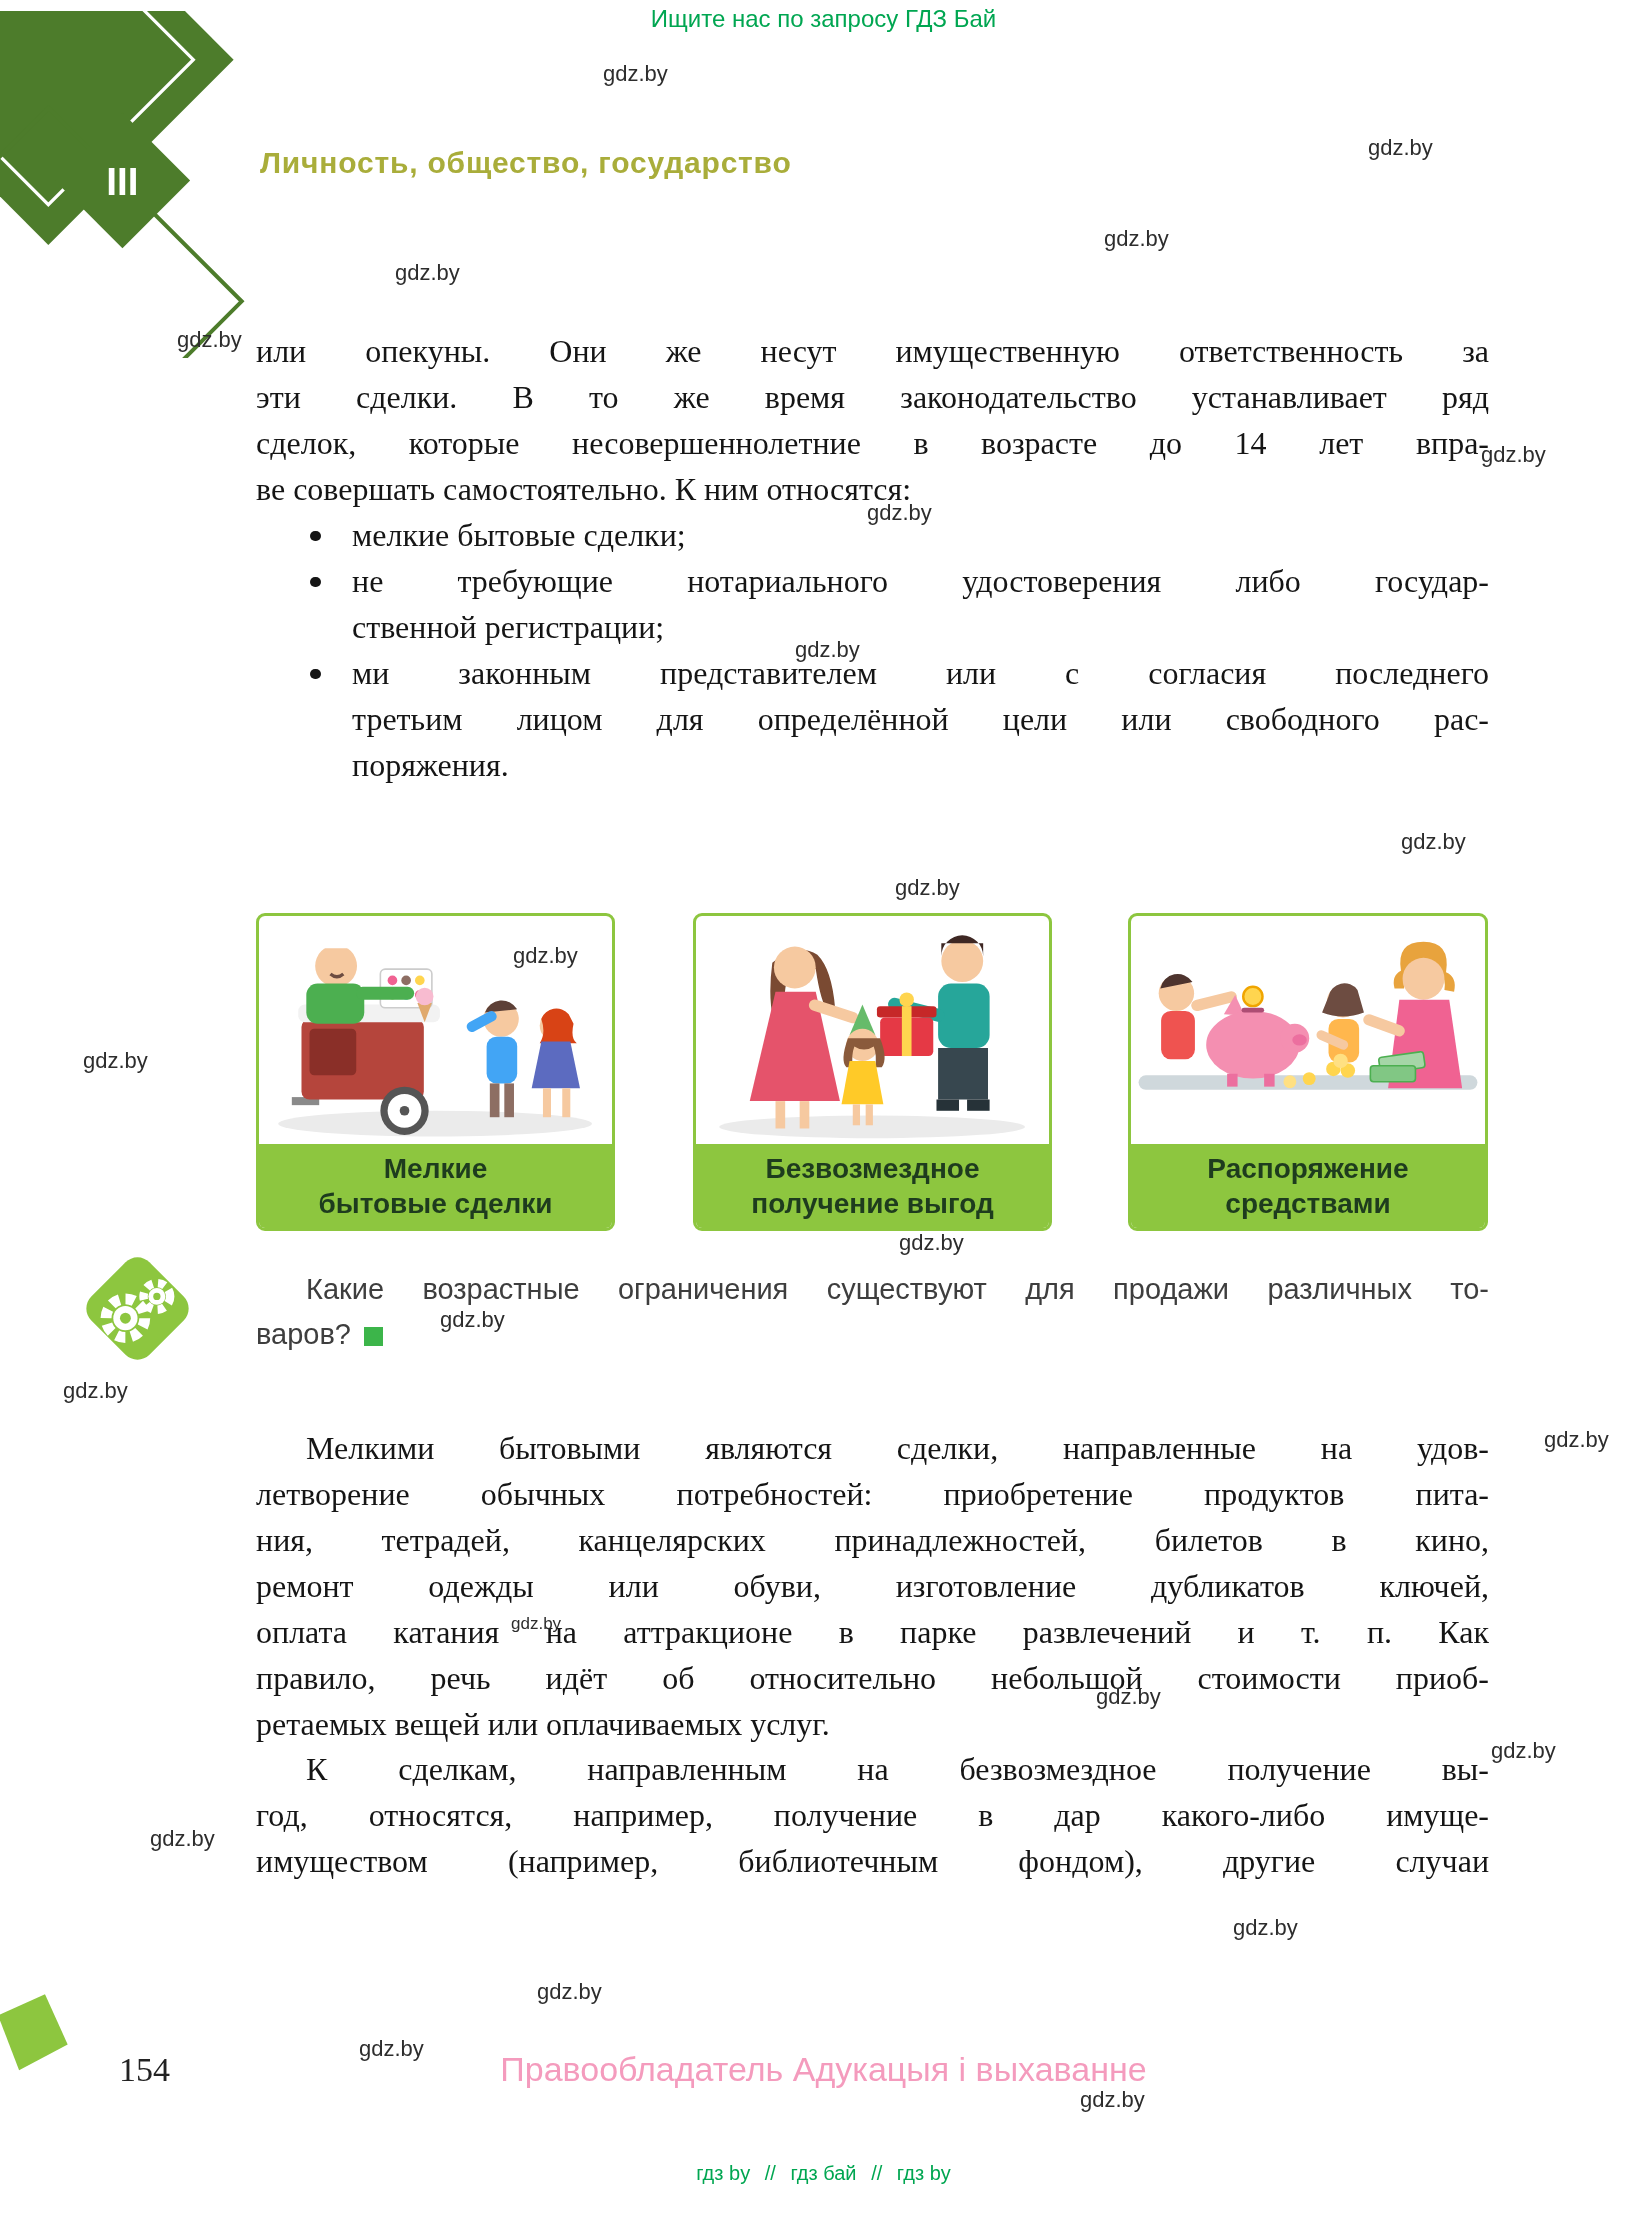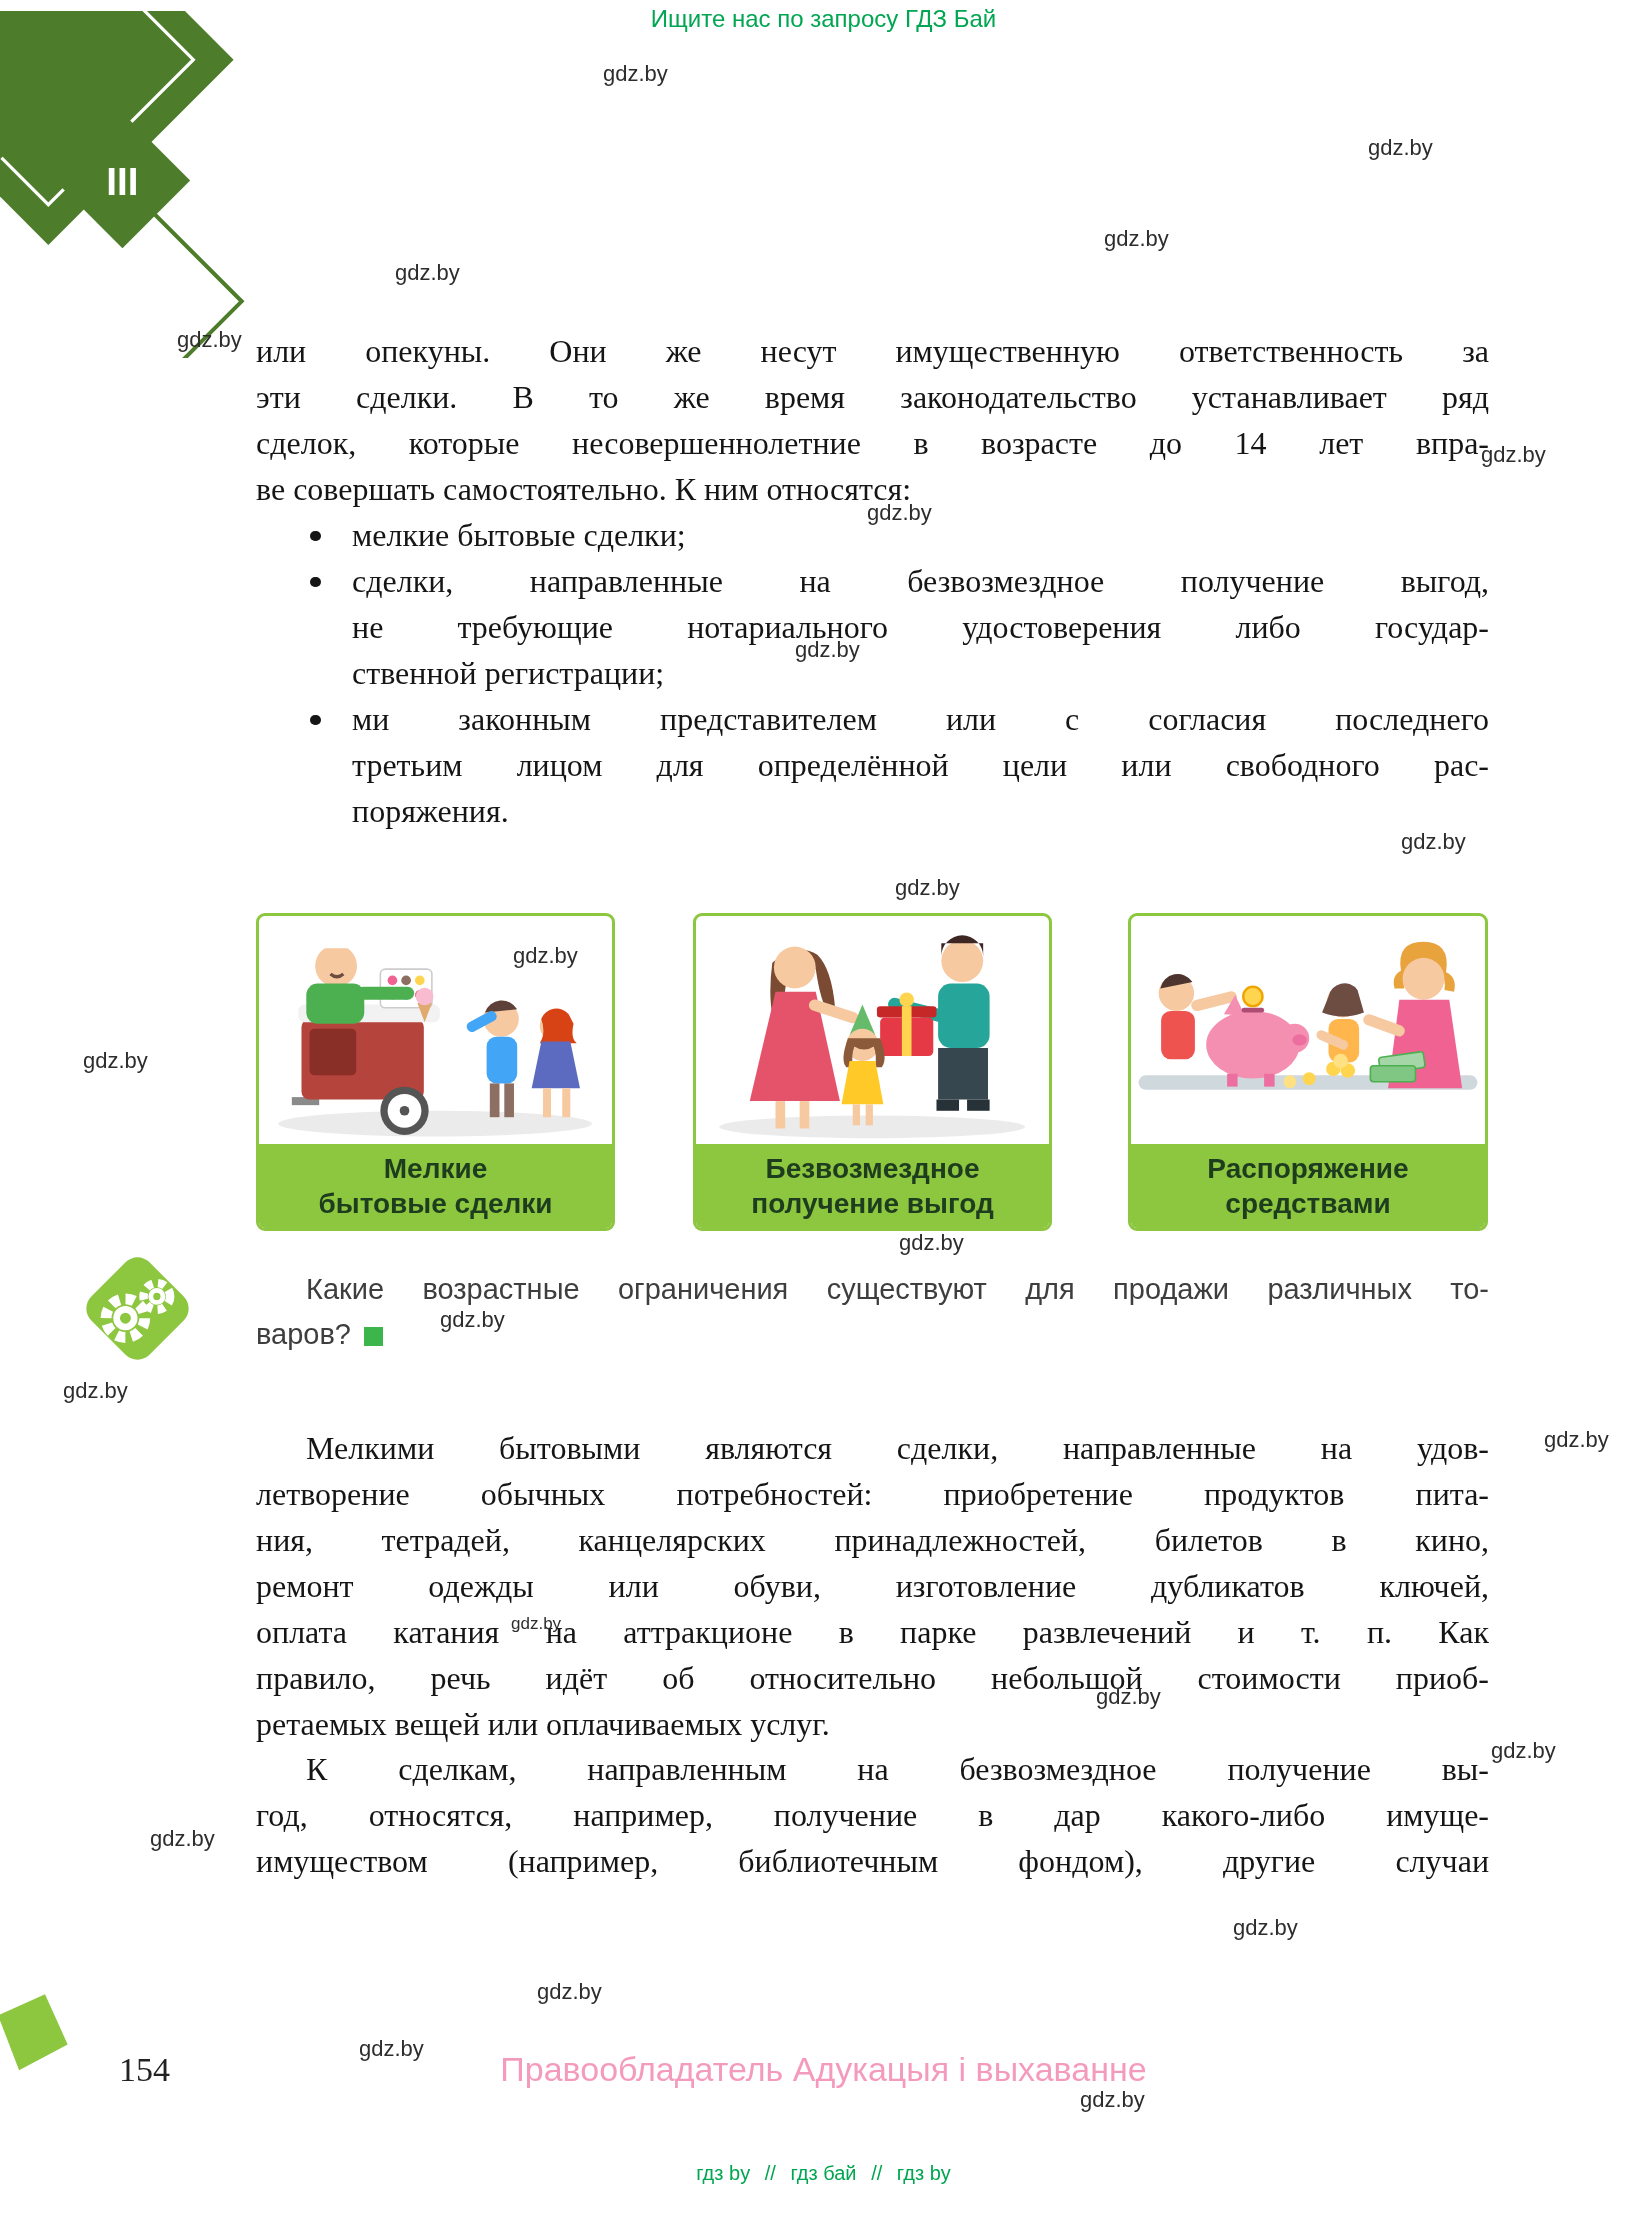--- a/index.html
+++ b/index.html
@@ -56,36 +56,36 @@
   <div class="banner">Ищите нас по запросу ГДЗ Бай</div>
 
   <svg class="badge-svg" width="290" height="347" viewBox="0 0 360 430">
     <polygon points="60,-170 290,60 60,290 -170,60" fill="#4d7c2b"></polygon>
     <polygon points="60,-120 240,60 60,240 -120,60" fill="none" stroke="#ffffff" stroke-width="4"></polygon>
     <polygon points="60,120 300,360 60,600 -180,360" fill="none" stroke="#4d7c2b" stroke-width="5"></polygon>
     <polygon points="152,126 236,210 152,294 68,210" fill="#4d7c2b"></polygon>
     <text x="152" y="228" text-anchor="middle" font-family="Liberation Sans, sans-serif" font-weight="bold" font-size="48" fill="#ffffff">III</text>
   </svg>
 
+  <div class="chapter-title">Личность, общество, государство</div>
 
   <div class="body-block" style="top:328px">
     <div class="line jline">или опекуны. Они же несут имущественную ответственность за</div>
     <div class="line jline">эти сделки. В то же время законодательство устанавливает ряд</div>
     <div class="line jline">сделок, которые несовершеннолетние в возрасте до 14 лет впра-</div>
     <div class="line">ве совершать самостоятельно. К ним относятся:</div>
   </div>
 
   <div class="bullets" style="top:512px">
     <div class="bullet">
       <span class="bdot"></span>
       <div class="line">мелкие бытовые сделки;</div>
     </div>
     <div class="bullet">
       <span class="bdot"></span>
-      <div class="line jline">сделки, направленные на безвозмездное получение выгод,</div>
       <div class="line jline">не требующие нотариального удостоверения либо государ-</div>
       <div class="line">ственной регистрации;</div>
     </div>
     <div class="bullet">
       <span class="bdot"></span>
       <div class="line jline">ми законным представителем или с согласия последнего</div>
       <div class="line jline">третьим лицом для определённой цели или свободного рас-</div>
       <div class="line">поряжения.</div>
     </div>
   </div>

